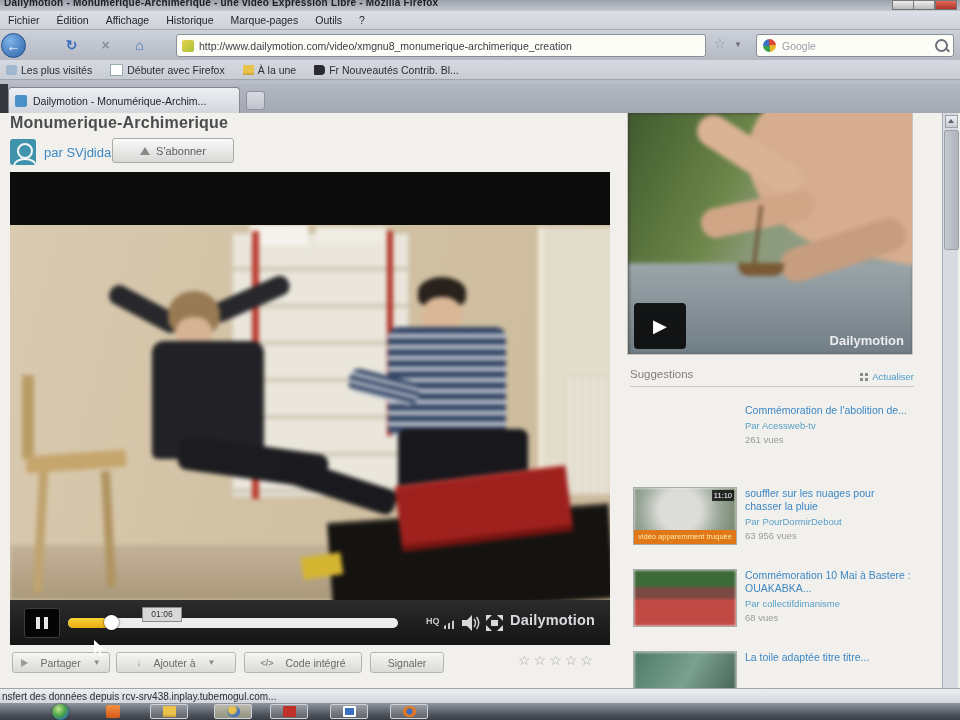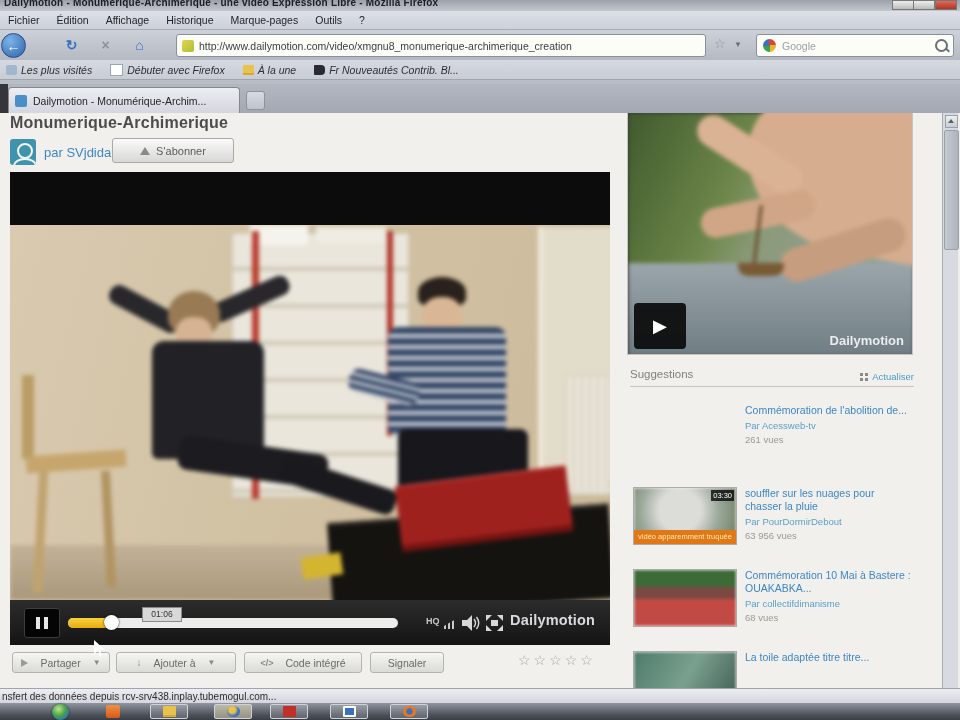--- a/index.html
+++ b/index.html
@@ -31,21 +31,21 @@
   .caret-sm{position:absolute;left:734px;top:10px;font-size:8px;color:#6a6f78;}
   .searchbox{position:absolute;left:756px;top:4px;width:196px;height:21px;background:#fdfdf8;
     border:1px solid #8a8f99;border-radius:3px;display:flex;align-items:center;}
   .gicon{width:13px;height:13px;border-radius:50%;margin:0 6px 0 6px;flex:none;
     background:conic-gradient(#d84437 0 25%,#e8b62a 25% 50%,#3aa24a 50% 75%,#3b6fc0 75% 100%);}
   .searchtext{font-size:10.5px;color:#9aa0a8;}
   .magicon{position:absolute;right:5px;top:4px;width:9px;height:9px;border:2px solid #6a6f78;border-radius:50%;}
   .magicon:after{content:"";position:absolute;left:8px;top:8px;width:5px;height:2px;background:#6a6f78;transform:rotate(45deg);}
   .bookmarksbar{left:0;top:60px;width:960px;height:20px;background:linear-gradient(#d6d9e0,#c8ccd4);
     display:flex;align-items:center;gap:18px;padding-left:6px;box-sizing:border-box;
-    font-size:10.5px;color:#2c2e34;border-bottom:1px solid #a0a4ad;font-style:italic;}
+    font-size:10.5px;color:#2c2e34;border-bottom:1px solid #a0a4ad;}
   .bmitem{display:flex;align-items:center;gap:4px;}
   .bmi{width:11px;height:10px;flex:none;}
   .bmi.dot{background:#9fb7cf;border-radius:2px;}
   .bmi.page{background:#fff;border:1px solid #9aa;}
   .bmi.folder{background:#e8c24a;border-radius:1px;box-shadow:0 -2px 0 0 #d4a83a inset;}
   .bmi.dark{background:#2a2a30;border-radius:1px 4px 4px 1px;}
   .tabstrip{left:0;top:84px;width:960px;height:29px;background:linear-gradient(#b2b7c1,#a3a8b3);
     border-bottom:1px solid #8d929c;}
   .tabnotch{left:0;top:84px;width:8px;height:29px;background:#34363c;}
   .tab{position:absolute;left:8px;top:3px;width:230px;height:26px;
@@ -403,21 +403,21 @@
       <div class="stext">
         <div class="stitle">Commémoration de l'abolition de...</div>
         <div class="sauthor">Par Acessweb-tv</div>
         <div class="sviews">261 vues</div>
       </div>
     </div>
 
     <div class="vp sitem" style="top:374px">
       <div class="sthumb">
         <div class="art th2"></div>
-        <span class="durbadge">03:30</span>
+        <span class="durbadge">11:10</span>
         <span class="obanner">vidéo apparemment truquée</span>
       </div>
       <div class="stext">
         <div class="stitle">souffler sur les nuages pour chasser la pluie</div>
         <div class="sauthor">Par PourDormirDebout</div>
         <div class="sviews">63 956 vues</div>
       </div>
     </div>
 
     <div class="vp sitem" style="top:456px">

